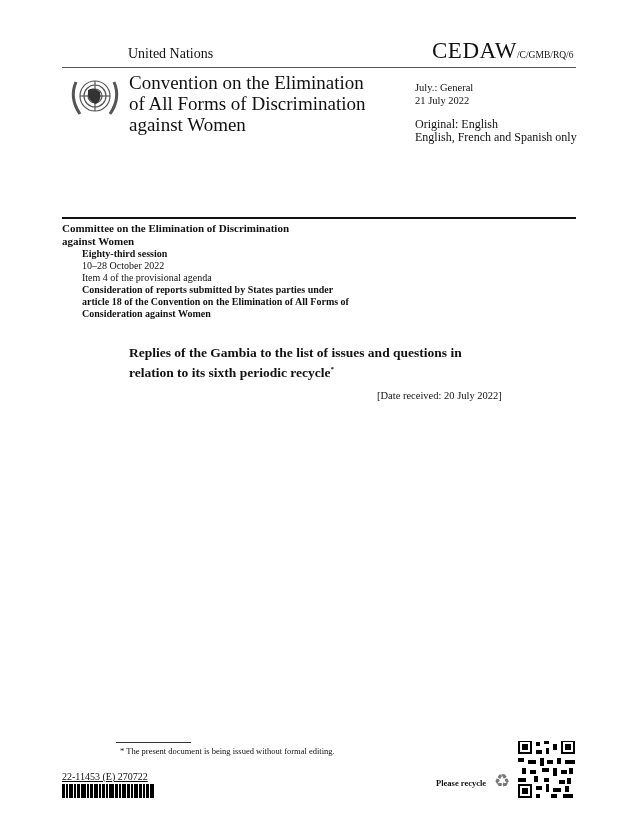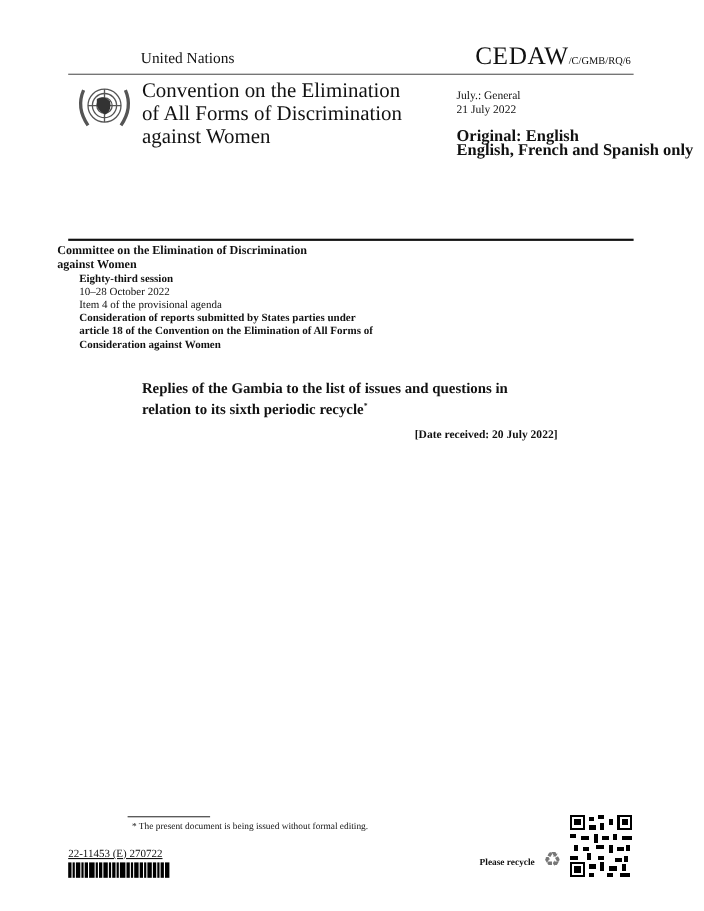--- a/index.html
+++ b/index.html
@@ -5,28 +5,28 @@
   html, body { margin:0; padding:0; background:#fff; }
   body { width:640px; height:828px; position:relative; overflow:hidden; font-family:"Liberation Serif", serif; color:#111; }
   .abs { position:absolute; }
   .un-label { left:128px; top:46px; font-size:14px; }
   .symbol { left:432px; top:38px; font-size:23px; letter-spacing:0.5px; }
   .symbol small { font-size:9.5px; letter-spacing:0;margin-top:21px; }
   .rule-thin { left:62px; top:67px; width:514px; height:0; border-top:1px solid #555; }
   .emblem { left:66px; top:72px; width:58px; height:50px; }
   .title { left:129px; top:72px; font-size:19px; font-weight:normal; line-height:21px; width:280px; }
   .distr { left:415px; top:82px; font-size:10.5px; line-height:12.5px; }
-  .orig { left:415px; top:118px; font-size:15px; line-height:12.5px;font-weight:bold; }
+  .orig { left:415px; top:118px; font-size:12px; line-height:12.5px; }
   .rule-thick { left:62px; top:217px; width:514px; height:0; border-top:2px solid #111; }
-  .committee { left:52px; top:222px; font-size:11px; line-height:13px; width:320px; }
+  .committee { left:62px; top:222px; font-size:11px; line-height:13px; width:320px; }
   .b { font-weight:bold; }
   .sm { font-size:10px; line-height:12px;margin-left:20px; }
   .doc-title { left:129px; top:345px; font-size:13.5px; font-weight:bold; line-height:16px; width:390px; }
   .doc-title sup { font-size:7px; vertical-align:super; }
-  .received { left:377px; top:390px; font-size:10.5px;font-weight:bold; }
+  .received { left:377px; top:390px; font-size:10.5px; }
   .fn-rule { left:116px; top:742px; width:75px; border-top:1px solid #333; }
   .footnote { left:120px; top:746px; font-size:8.5px; }
   .jobno { left:62px; top:771px; font-size:10px; text-decoration:underline; }
   .barcode { left:62px; top:784px; width:100px; height:14px; display:flex; gap:1px; }
   .barcode span { background:#000; display:block; height:14px; }
   .recycle { left:436px; top:778px; font-size:8.5px; font-weight:bold; }
   .recycle-icon { left:494px; top:770px; width:22px; height:22px; font-size:18px; color:#777; line-height:22px; }
   .qr { left:518px; top:740px; width:57px; height:58px; }
 </style>
 </head>

